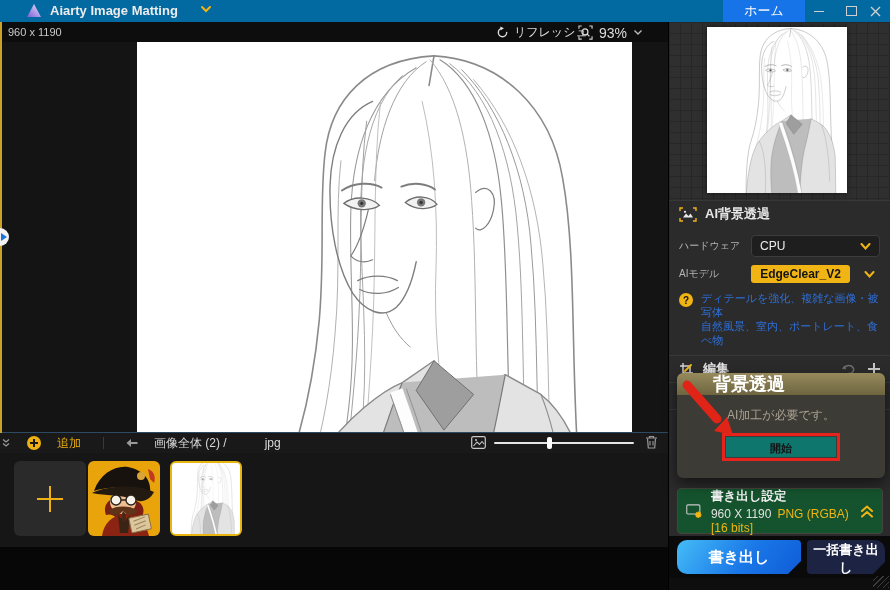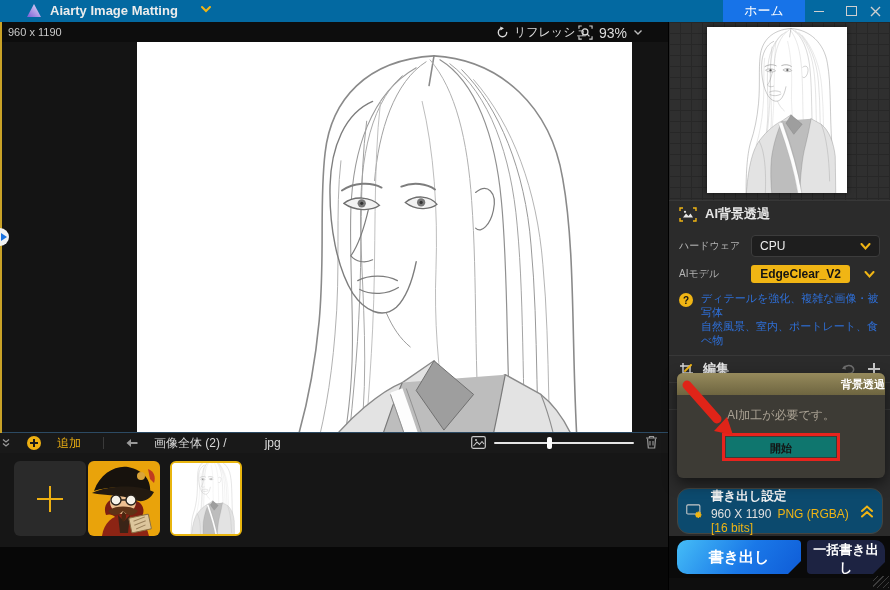--- a/index.html
+++ b/index.html
@@ -86,31 +86,31 @@
   .desc-text{font-size:11px;line-height:14px;color:#2e6fd8;}
   .sec-std{height:26px;}
   .plus-icon{position:relative;width:12px;height:12px;}
   .plus-icon:before,.plus-icon:after{content:"";position:absolute;background:#c9c9c9;}
   .plus-icon:before{left:0;top:5.4px;width:12px;height:1.3px;}
   .plus-icon:after{left:5.4px;top:0;width:1.3px;height:12px;}
 
   
   .bg-popup{position:absolute;left:8px;top:351px;width:208px;height:105px;background:#3d3b35;border-radius:6px;
             box-shadow:0 5px 14px rgba(0,0,0,.55);z-index:10;overflow:hidden;}
-  .popup-header{height:22px;background:linear-gradient(#968a5c,#6e6540);color:#fff;font-size:11px;font-weight:bold;
-                text-align:right;line-height:22px;padding-left:36px;}
+  .popup-header{height:22px;background:linear-gradient(#968a5c,#6e6540);color:#fff;font-size:18px;font-weight:bold;
+                text-align:left;line-height:22px;padding-left:36px;}
   .popup-msg{margin-top:12px;text-align:center;font-size:12px;color:#a9a193;}
   .start-wrap{margin:9px auto 0;width:110px;border:3px solid #e8231d;padding:1px;}
   .start-btn{display:block;width:100%;height:20px;background:#0f766e;border:none;color:#141414;font-size:11px;font-weight:bold;
              font-family:inherit;cursor:pointer;line-height:20px;}
   .popup-arrow{position:absolute;left:8px;top:351px;z-index:11;pointer-events:none;}
 
   
-  .export-panel{position:absolute;left:8px;top:466px;width:206px;height:46px;background:#0c4a6e;border:1px solid #454540;
-                border-radius:12px;box-sizing:border-box;display:flex;align-items:center;padding:0 8px;gap:8px;}
+  .export-panel{position:absolute;left:8px;top:466px;width:206px;height:46px;background:#14532d;border:1px solid #454540;
+                border-radius:4px;box-sizing:border-box;display:flex;align-items:center;padding:0 8px;gap:8px;}
   .exp-lines{display:flex;flex-direction:column;gap:2px;}
   .exp-title{font-size:12.5px;font-weight:bold;color:#f0f0f0;}
   .exp-size{font-size:12px;color:#e0e0e0;}
   .exp-fmt{color:#f0b514;margin-left:6px;}
   .exp-collapse{margin-left:auto;cursor:pointer;}
 
   
   .export-bar{position:absolute;left:0;top:514px;width:222px;height:42px;background:#0a0a0a;}
   .btn-export{position:absolute;left:8px;top:4px;width:124px;height:34px;border:none;font-family:inherit;
       background:linear-gradient(125deg,#45bdf7 0%,#1a78e8 55%,#0f5cd7 100%);color:#fff;font-size:15px;font-weight:bold;

